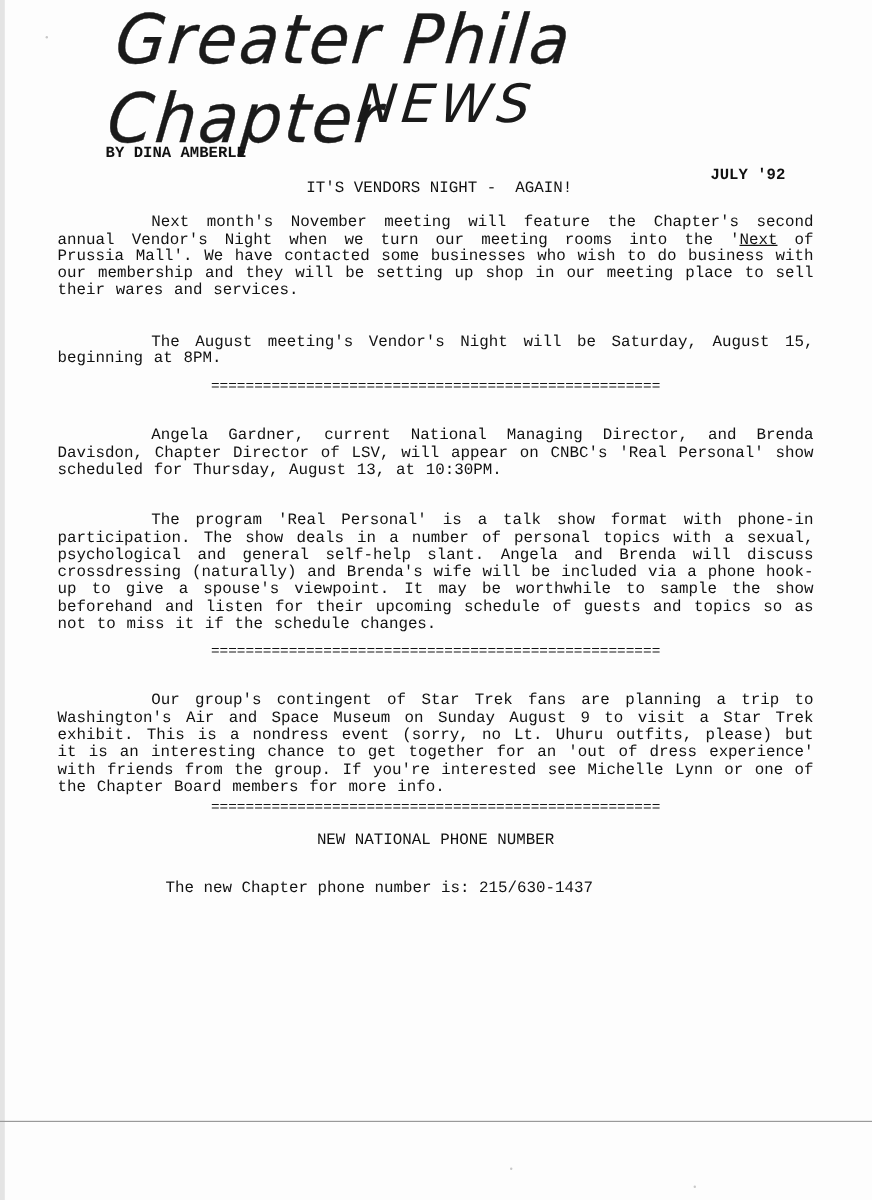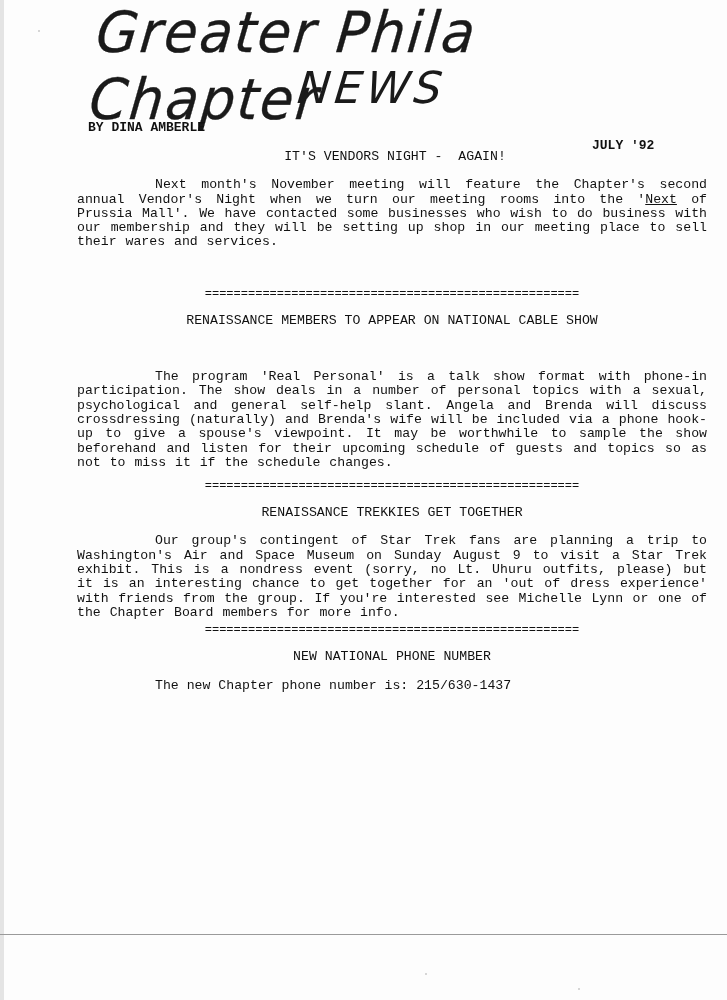--- a/index.html
+++ b/index.html
@@ -67,21 +67,21 @@
       margin-left: 20px;
     }
     .dateline {
       position: absolute;
       left: 592px; top: 138px;
       font-size: 13px;
       font-weight: bold;
     }
     .content {
       position: absolute;
-      left: 77px; top: 150px;
+      left: 48px; top: 150px;
       width: 630px;
       font-size: 13.2px;
       line-height: 14.3px;
     }
     .heading {
       text-align: center;
       white-space: pre;
       margin: 0;
     }
     .para {
@@ -94,21 +94,21 @@
       text-align: center;
       font-size: 12px;
       letter-spacing: 0px;
       margin: 0;
       overflow: hidden;
       white-space: nowrap;
       line-height: 12px;
     }
     .u { text-decoration: underline; }
     .phone-line {
-      margin: 0;
+      margin: 12px;
       padding-left: 78px;
     }
     .bottom-rule {
       position: absolute;
       left: 0; top: 934px;
       width: 727px;
       height: 1px;
       background: #9a9a9a;
     }
     .speck {
@@ -133,40 +133,40 @@
   <div class="dateline">JULY '92</div>
 
   <div class="content">
 
     <section>
       <p class="heading" style="padding-left:6px;">IT'S VENDORS NIGHT -  AGAIN!</p>
       <div style="height:14px"></div>
       <p class="para"><span>Next month's November meeting will feature the Chapter's second annual Vendor's Night when we turn our meeting rooms into the '</span><span class="u">Next</span><span> of Prussia Mall'. We have contacted some businesses who wish to do business with our membership and they will be setting up shop in our meeting place to sell their wares and services.</span></p>
       <div style="height:14px"></div>
       <div style="height:14px"></div>
+      <p class="para">The August meeting's Vendor's Night will be Saturday, August 15, beginning at 8PM.</p>
     </section>
 
     <div style="height:10px"></div>
     <p class="divider">====================================================</p>
     <div style="height:14px"></div>
 
     <section>
-      <p class="heading">RENAISSANCE MEMBERS TO APPEAR ON NATIONAL CABLE SHOW</p>
       <div style="height:14px"></div>
+      <p class="para">Angela Gardner, current National Managing Director, and Brenda Davisdon, Chapter Director of LSV, will appear on CNBC's 'Real Personal' show scheduled for Thursday, August 13, at 10:30PM.</p>
       <div style="height:14px"></div>
       <div style="height:14px"></div>
       <p class="para">The program 'Real Personal' is a talk show format with phone-in participation. The show deals in a number of personal topics with a sexual, psychological and general self-help slant. Angela and Brenda will discuss crossdressing (naturally) and Brenda's wife will be included via a phone hook-up to give a spouse's viewpoint. It may be worthwhile to sample the show beforehand and listen for their upcoming schedule of guests and topics so as not to miss it if the schedule changes.</p>
     </section>
 
     <div style="height:10px"></div>
     <p class="divider">====================================================</p>
     <div style="height:14px"></div>
 
     <section>
-      <p class="heading">RENAISSANCE TREKKIES GET TOGETHER</p>
       <div style="height:14px"></div>
       <p class="para">Our group's contingent of Star Trek fans are planning a trip to Washington's Air and Space Museum on Sunday August 9 to visit a Star Trek exhibit. This is a nondress event (sorry, no Lt. Uhuru outfits, please) but it is an interesting chance to get together for an 'out of dress experience' with friends from the group. If you're interested see Michelle Lynn or one of the Chapter Board members for more info.</p>
     </section>
 
     <div style="height:4px"></div>
     <p class="divider">====================================================</p>
     <div style="height:14px"></div>
 
     <section>
       <p class="heading">NEW NATIONAL PHONE NUMBER</p>

